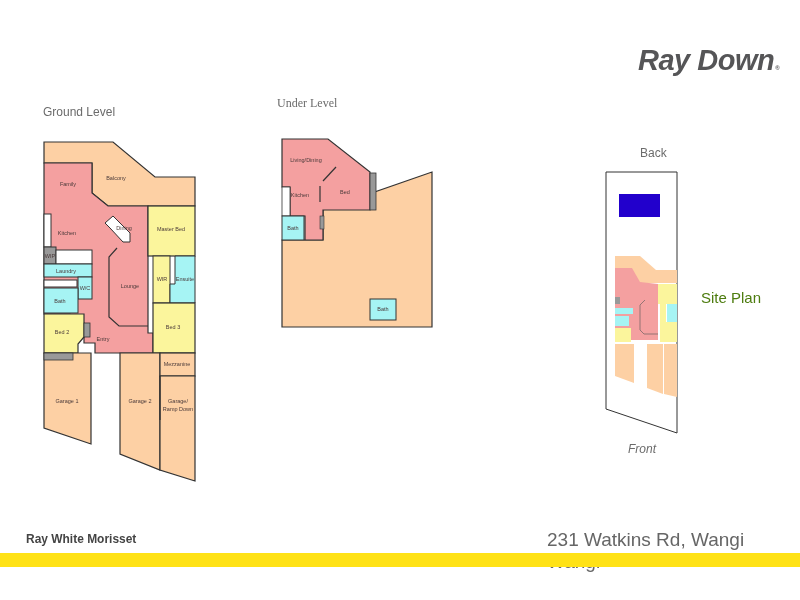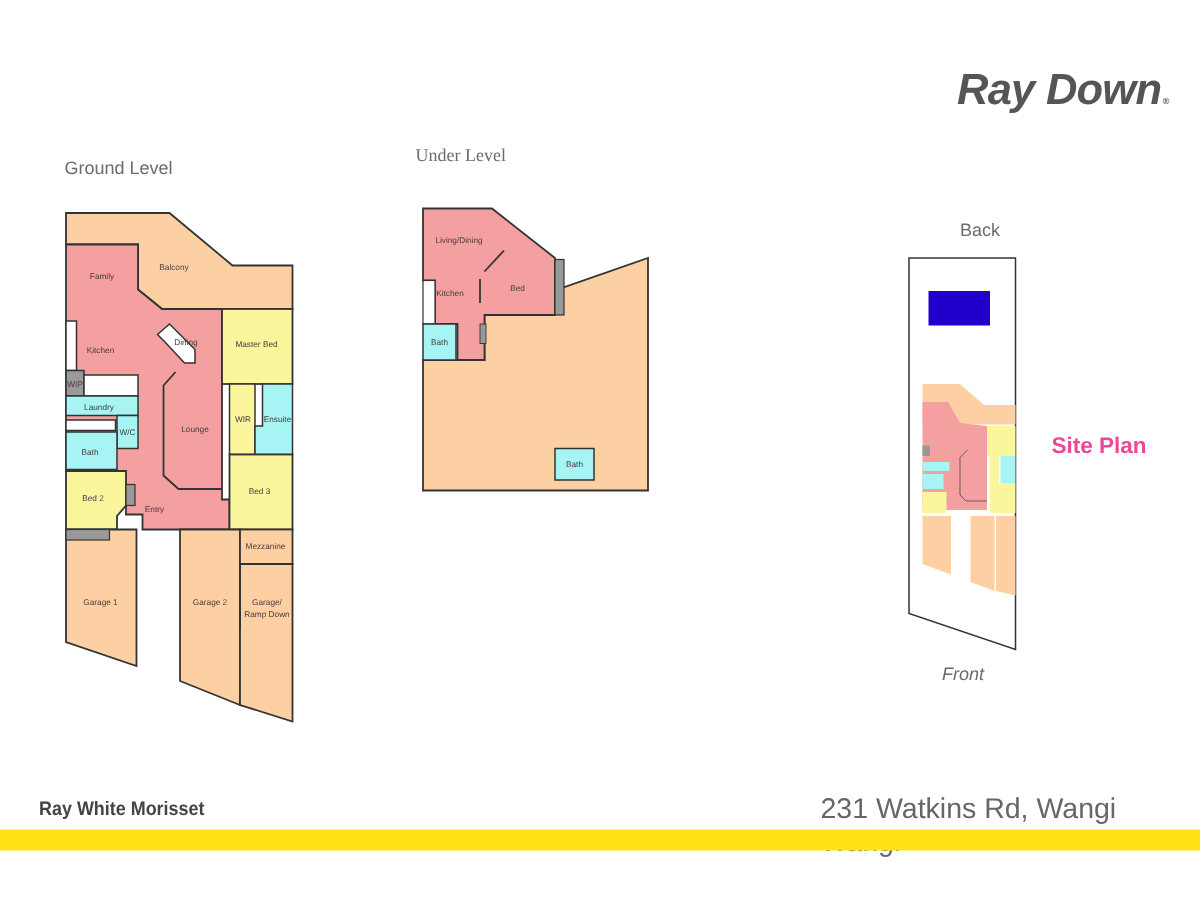--- a/index.html
+++ b/index.html
@@ -4,21 +4,21 @@
 <style>
   html, body { margin: 0; padding: 0; background: #ffffff; }
   body { width: 800px; height: 600px; position: relative; overflow: hidden;
          font-family: "Liberation Sans", sans-serif; }
   .abs { position: absolute; }
   .logo { left: 638px; top: 44px; font-size: 29px; font-weight: bold; font-style: italic;
           color: #555557; letter-spacing: -0.5px; }
   .logo .reg { font-size: 6px; font-style: normal; vertical-align: baseline; margin-left: 1px; }
   .level-title { font-size: 12px; color: #6b6b6b; font-weight: normal; }
   .side-label { font-size: 12px; color: #6b6b6b; }
-  .site-label { font-size: 15px; color: #ec4899; font-weight: bold; }
+  .site-label { font-size: 15px; color: #4d7c0f; }
   .footer-left { left: 26px; top: 531px; font-size: 13px; color: #444; font-weight: bold;
                  transform: scaleX(0.92); transform-origin: left; }
   .footer-right { left: 547px; top: 529px; font-size: 19px; color: #666; }
   .yellow-bar { left: 0; top: 553px; width: 800px; height: 14px; background: #ffe216; }
   svg text { font-family: "Liberation Sans", sans-serif; fill: #4a3a3a; }
 </style>
 </head>
 <body>
 
 <div class="abs logo">

